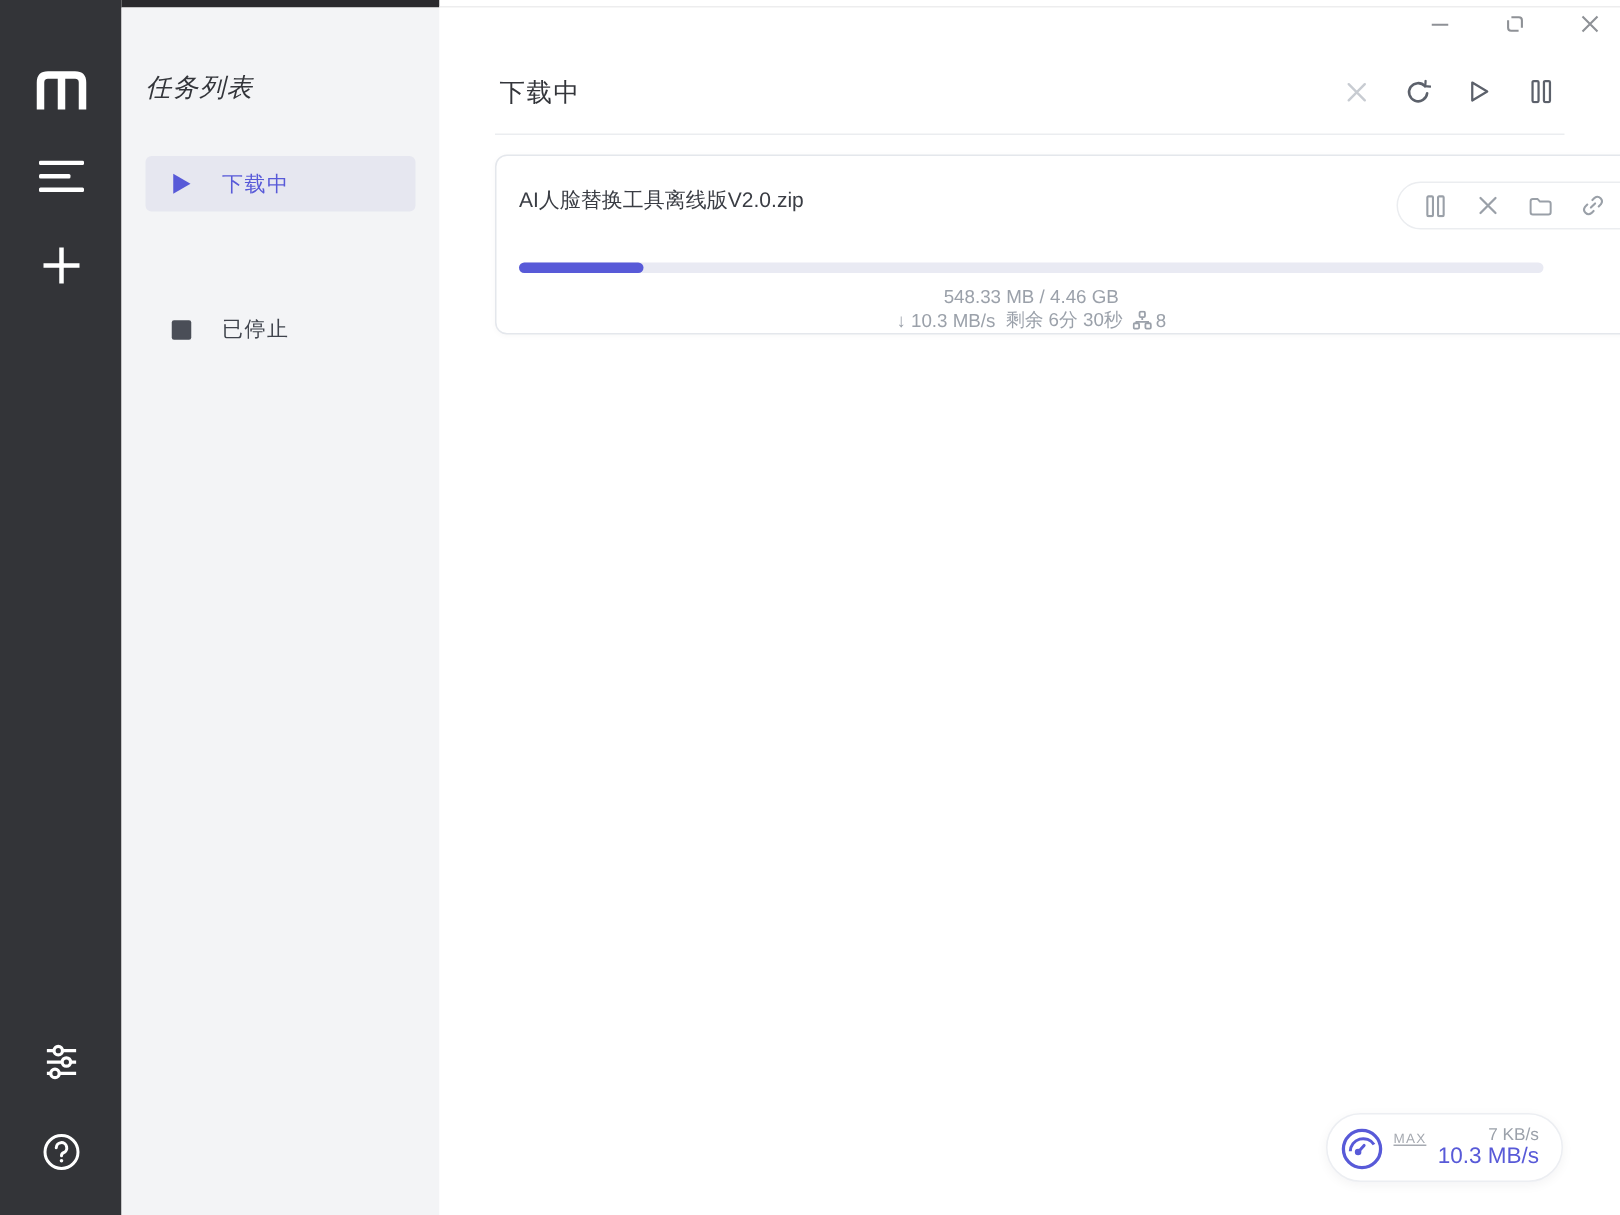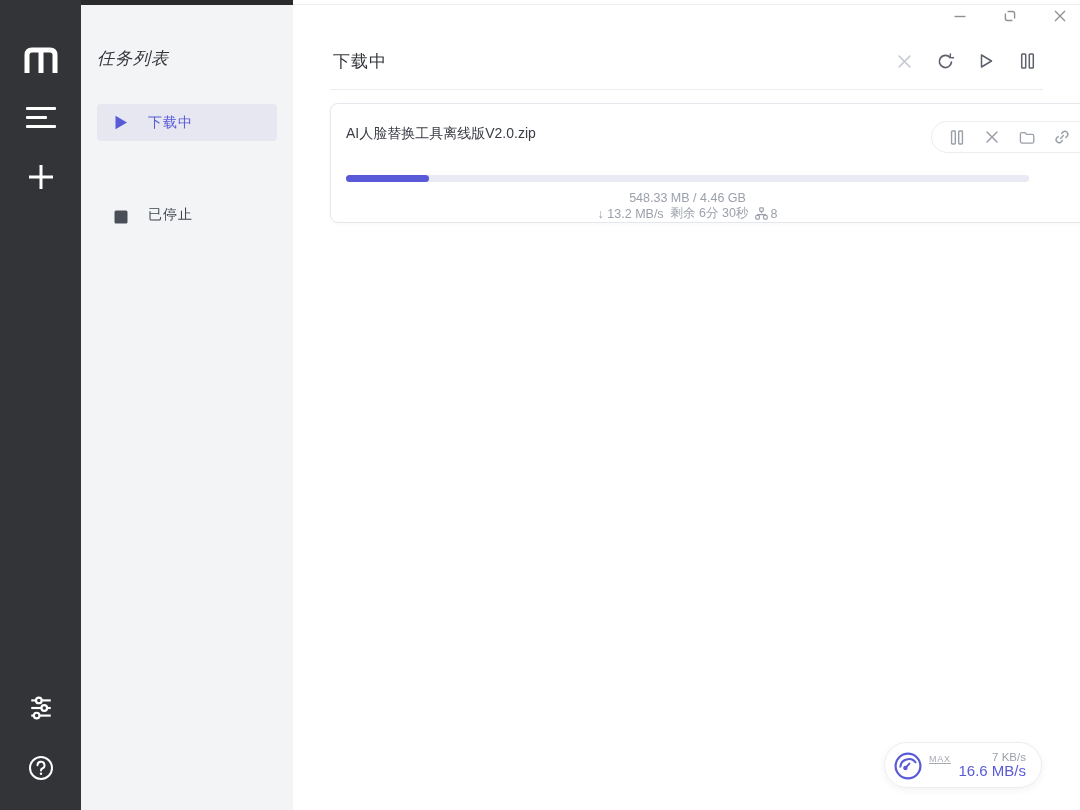--- a/index.html
+++ b/index.html
@@ -23,21 +23,21 @@
 
   
   .panel{position:absolute;left:81px;top:5px;width:212px;height:805px;background:#f3f4f6;}
   .panel-title{position:absolute;left:16px;top:42px;font-size:17px;color:#33353a;letter-spacing:1px;font-style:italic;}
   .nav-item{position:absolute;left:16px;width:180px;height:37px;border-radius:4px;display:flex;align-items:center;cursor:pointer;color:#3f434c;}
   .nav-item .nav-ico{width:15px;height:15px;margin-left:16px;display:flex;align-items:center;justify-content:center;}
   .nav-item .nav-label{margin-left:20px;font-size:14px;letter-spacing:1px;}
   .nav-item.active{background:#e6e7f0;color:#585ad8;}
   .nav-1{top:99px;}
   .nav-2{top:145px;}
-  .nav-3{top:182px;align-items:flex-end;}
+  .nav-3{top:196px;}
 
   
   .main{position:absolute;left:293px;top:0;width:787px;height:810px;background:#fff;}
   .main-topline{position:absolute;left:0;top:4px;width:787px;height:1px;background:#ededee;}
 
   .win-controls{position:absolute;top:6px;right:10px;display:flex;align-items:center;color:#8e9196;}
   .win-btn{width:20px;height:20px;margin-left:30px;display:flex;align-items:center;justify-content:center;cursor:pointer;}
 
   .main-title{position:absolute;left:40px;top:50px;font-size:17px;color:#33353a;letter-spacing:1px;}
   .main-toolbar{position:absolute;top:52px;right:44px;display:flex;align-items:center;gap:23px;}
@@ -220,21 +220,21 @@
         </div>
       </div>
 
       <div class="progress-track">
         <div class="progress-fill" style="width: 12.2%;"></div>
       </div>
 
       <div class="task-status">
         <span>548.33 MB / 4.46 GB</span>
         <span class="status-right">
-          <span>↓ 13.2 MB/s</span>
+          <span>↓ 10.3 MB/s</span>
           <span>剩余 6分 30秒</span>
           <span class="conn">
             <svg width="13" height="13" viewBox="0 0 13 13" fill="none" stroke="currentColor" stroke-width="1.2">
               <rect x="4.7" y="0.8" width="3.6" height="3.6" rx="0.8"></rect>
               <rect x="0.8" y="8.5" width="3.6" height="3.6" rx="0.8"></rect>
               <rect x="8.6" y="8.5" width="3.6" height="3.6" rx="0.8"></rect>
               <path d="M6.5 4.4 V6.3 M2.6 8.5 V7.6 H10.4 V8.5"></path>
             </svg>
             <span>8</span>
           </span>
@@ -246,17 +246,17 @@
       <div class="gauge">
         <svg width="30" height="30" viewBox="0 0 30 30" fill="none" stroke="currentColor" stroke-width="2.2">
           <circle cx="15" cy="15" r="12.4"></circle>
           <path d="M7.2 16.5 A8.6 8.6 0 0 1 23 12" stroke-width="2"></path>
           <path d="M12.6 16.8 L16.4 12.6" stroke-width="2" stroke-linecap="round"></path>
           <circle cx="12.4" cy="17" r="2.2" fill="currentColor" stroke="none"></circle>
         </svg>
       </div>
       <div class="max-label">MAX</div>
       <div class="up-speed">7 KB/s</div>
-      <div class="down-speed">16.6 MB/s</div>
+      <div class="down-speed">10.3 MB/s</div>
     </div>
   </div>
 
 </div>
 
 </body></html>

